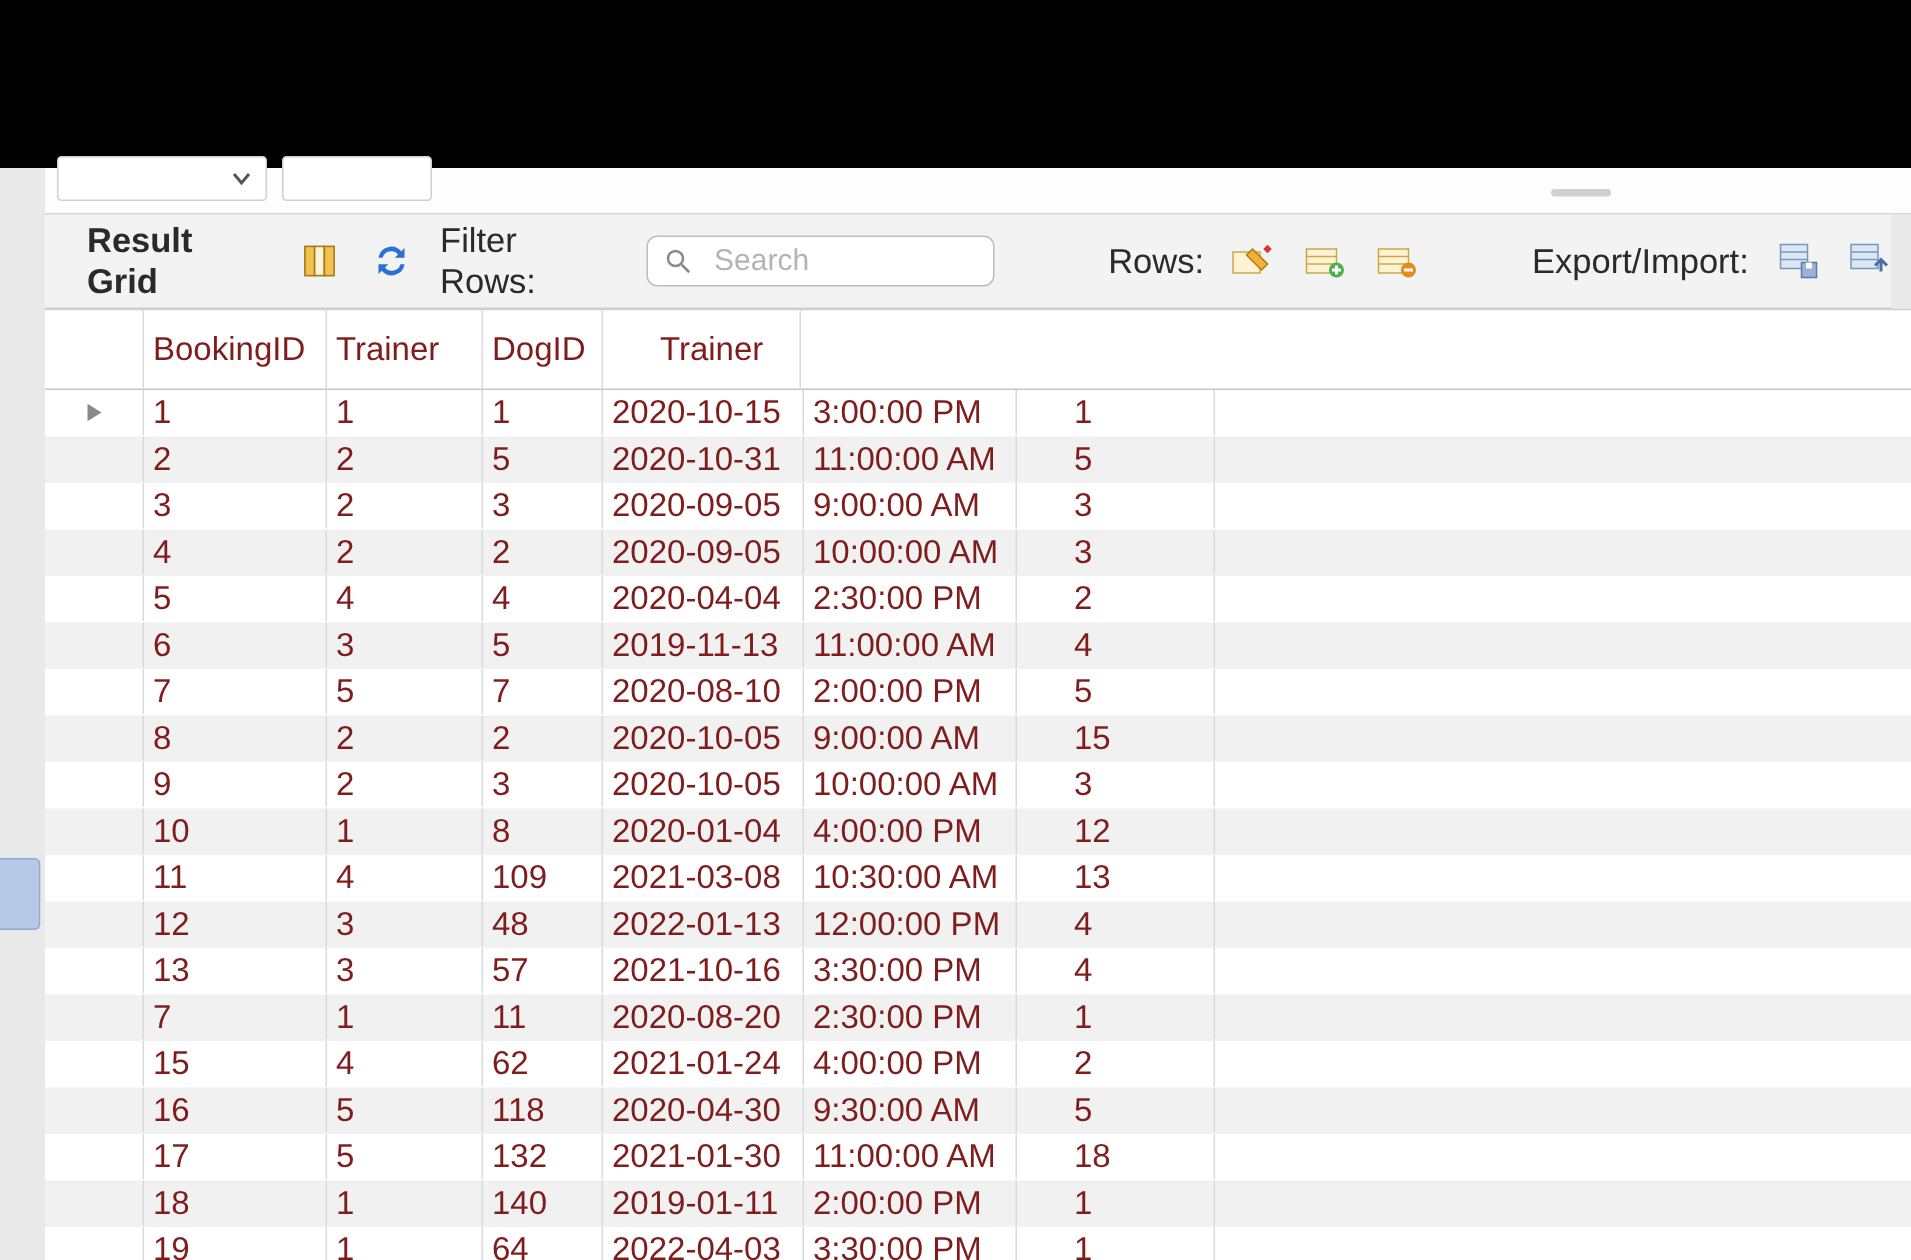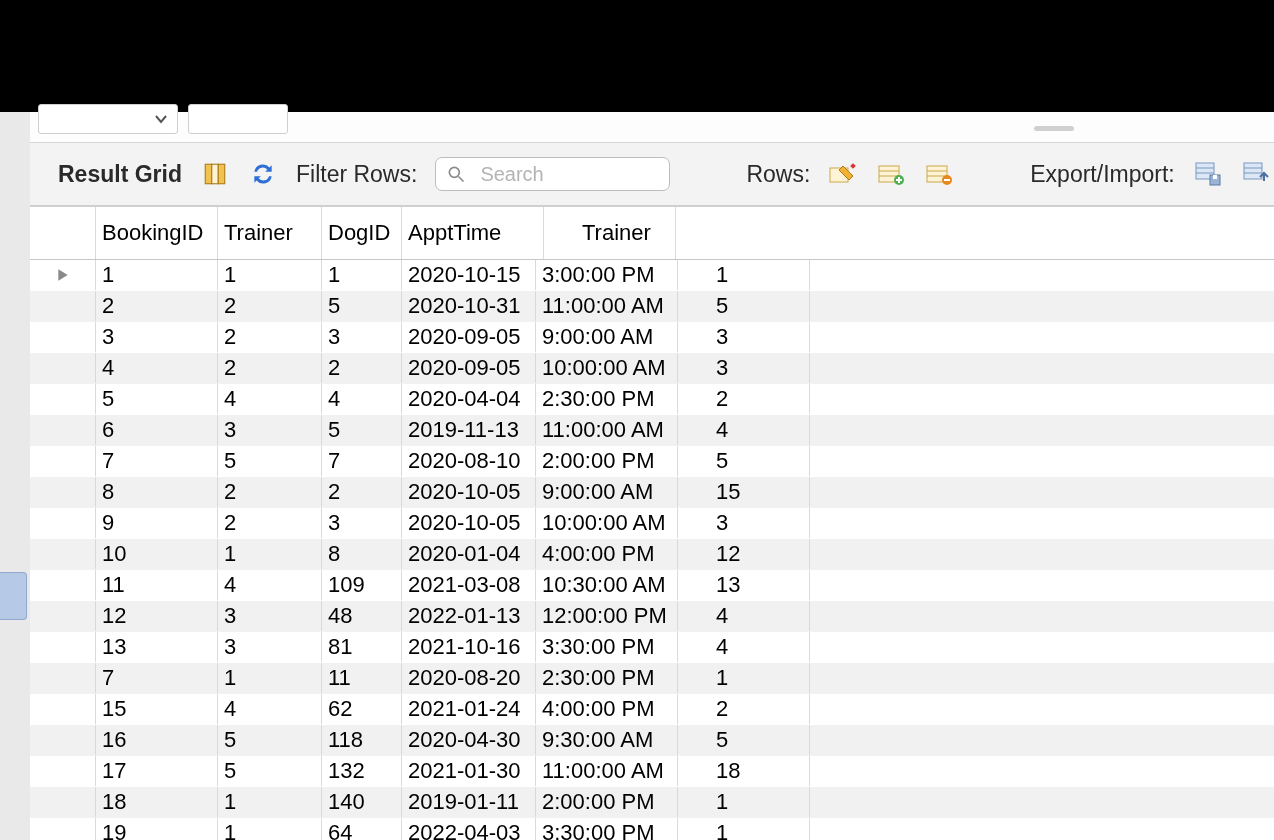--- a/index.html
+++ b/index.html
@@ -63,21 +63,21 @@
   .ghost-handle {
     position:absolute;
     right:200px; top:14px;
     width:40px; height:5px;
     border-radius:3px;
     background:#d0d0d0;
   }
   
   .toolbar {
     position:absolute;
-    left:30px; top:142px; right:0; height:64px;
+    left:30px; top:142px; right:13px; height:64px;
     background:#f3f3f3;
     border-top:1px solid #d6d6d6;
     border-bottom:1px solid #cfcfcf;
     display:flex;
     align-items:center;
     gap:18px;
     padding-left:28px;
     box-sizing:border-box;
     font-size:23px;
     color:#2a2a2a;
@@ -103,21 +103,21 @@
   }
   .search-wrap input::placeholder { color:#b4b4b4; }
   .spacer-flex { flex:0 0 40px; }
   
   .grid {
     position:absolute;
     left:30px; right:0; top:206px; bottom:0;
     background:#fff;
     border-top:1px solid #cfcfcf;
     font-size:22px;
-    color:#000000;
+    color:#7f1d1d;
   }
   .header-row {
     height:52px;
     display:flex;
     border-bottom:1px solid #c6c6c6;
     background:#fff;
     font-weight:400;
   }
   .gutter {
     width:66px; flex:0 0 66px;
@@ -249,21 +249,20 @@
       </svg>
   </span>
 </div>
 
 <div class="grid">
   <div class="header-row">
     <div class="gutter"></div>
     <div class="col c-booking">BookingID</div>
     <div class="col c-venue">Trainer</div>
     <div class="col c-dog">DogID</div>
-    <div class="col c-time">ApptTime</div>
     <div class="col c-trainer">Trainer</div>
     <div class="col c-rest"></div>
   </div>
   <div id="grid-body">
       <div class="body-row even">
         <div class="gutter row-arrow">
           <svg width="14" height="14" viewBox="0 0 12 12">
             <path d="M2 1 L10 6 L2 11 Z" fill="#8a8a8a"></path>
           </svg>
         </div>
@@ -382,21 +381,21 @@
         <div class="col c-dog">48</div>
         <div class="col c-date">2022-01-13</div>
         <div class="col c-time">12:00:00 PM</div>
         <div class="col c-trainer">4</div>
         <div class="col c-rest"></div>
       </div>
       <div class="body-row even">
         <div class="gutter row-arrow"></div>
         <div class="col c-booking">13</div>
         <div class="col c-venue">3</div>
-        <div class="col c-dog">81</div>
+        <div class="col c-dog">57</div>
         <div class="col c-date">2021-10-16</div>
         <div class="col c-time">3:30:00 PM</div>
         <div class="col c-trainer">4</div>
         <div class="col c-rest"></div>
       </div>
       <div class="body-row odd">
         <div class="gutter row-arrow"></div>
         <div class="col c-booking">7</div>
         <div class="col c-venue">1</div>
         <div class="col c-dog">11</div>

